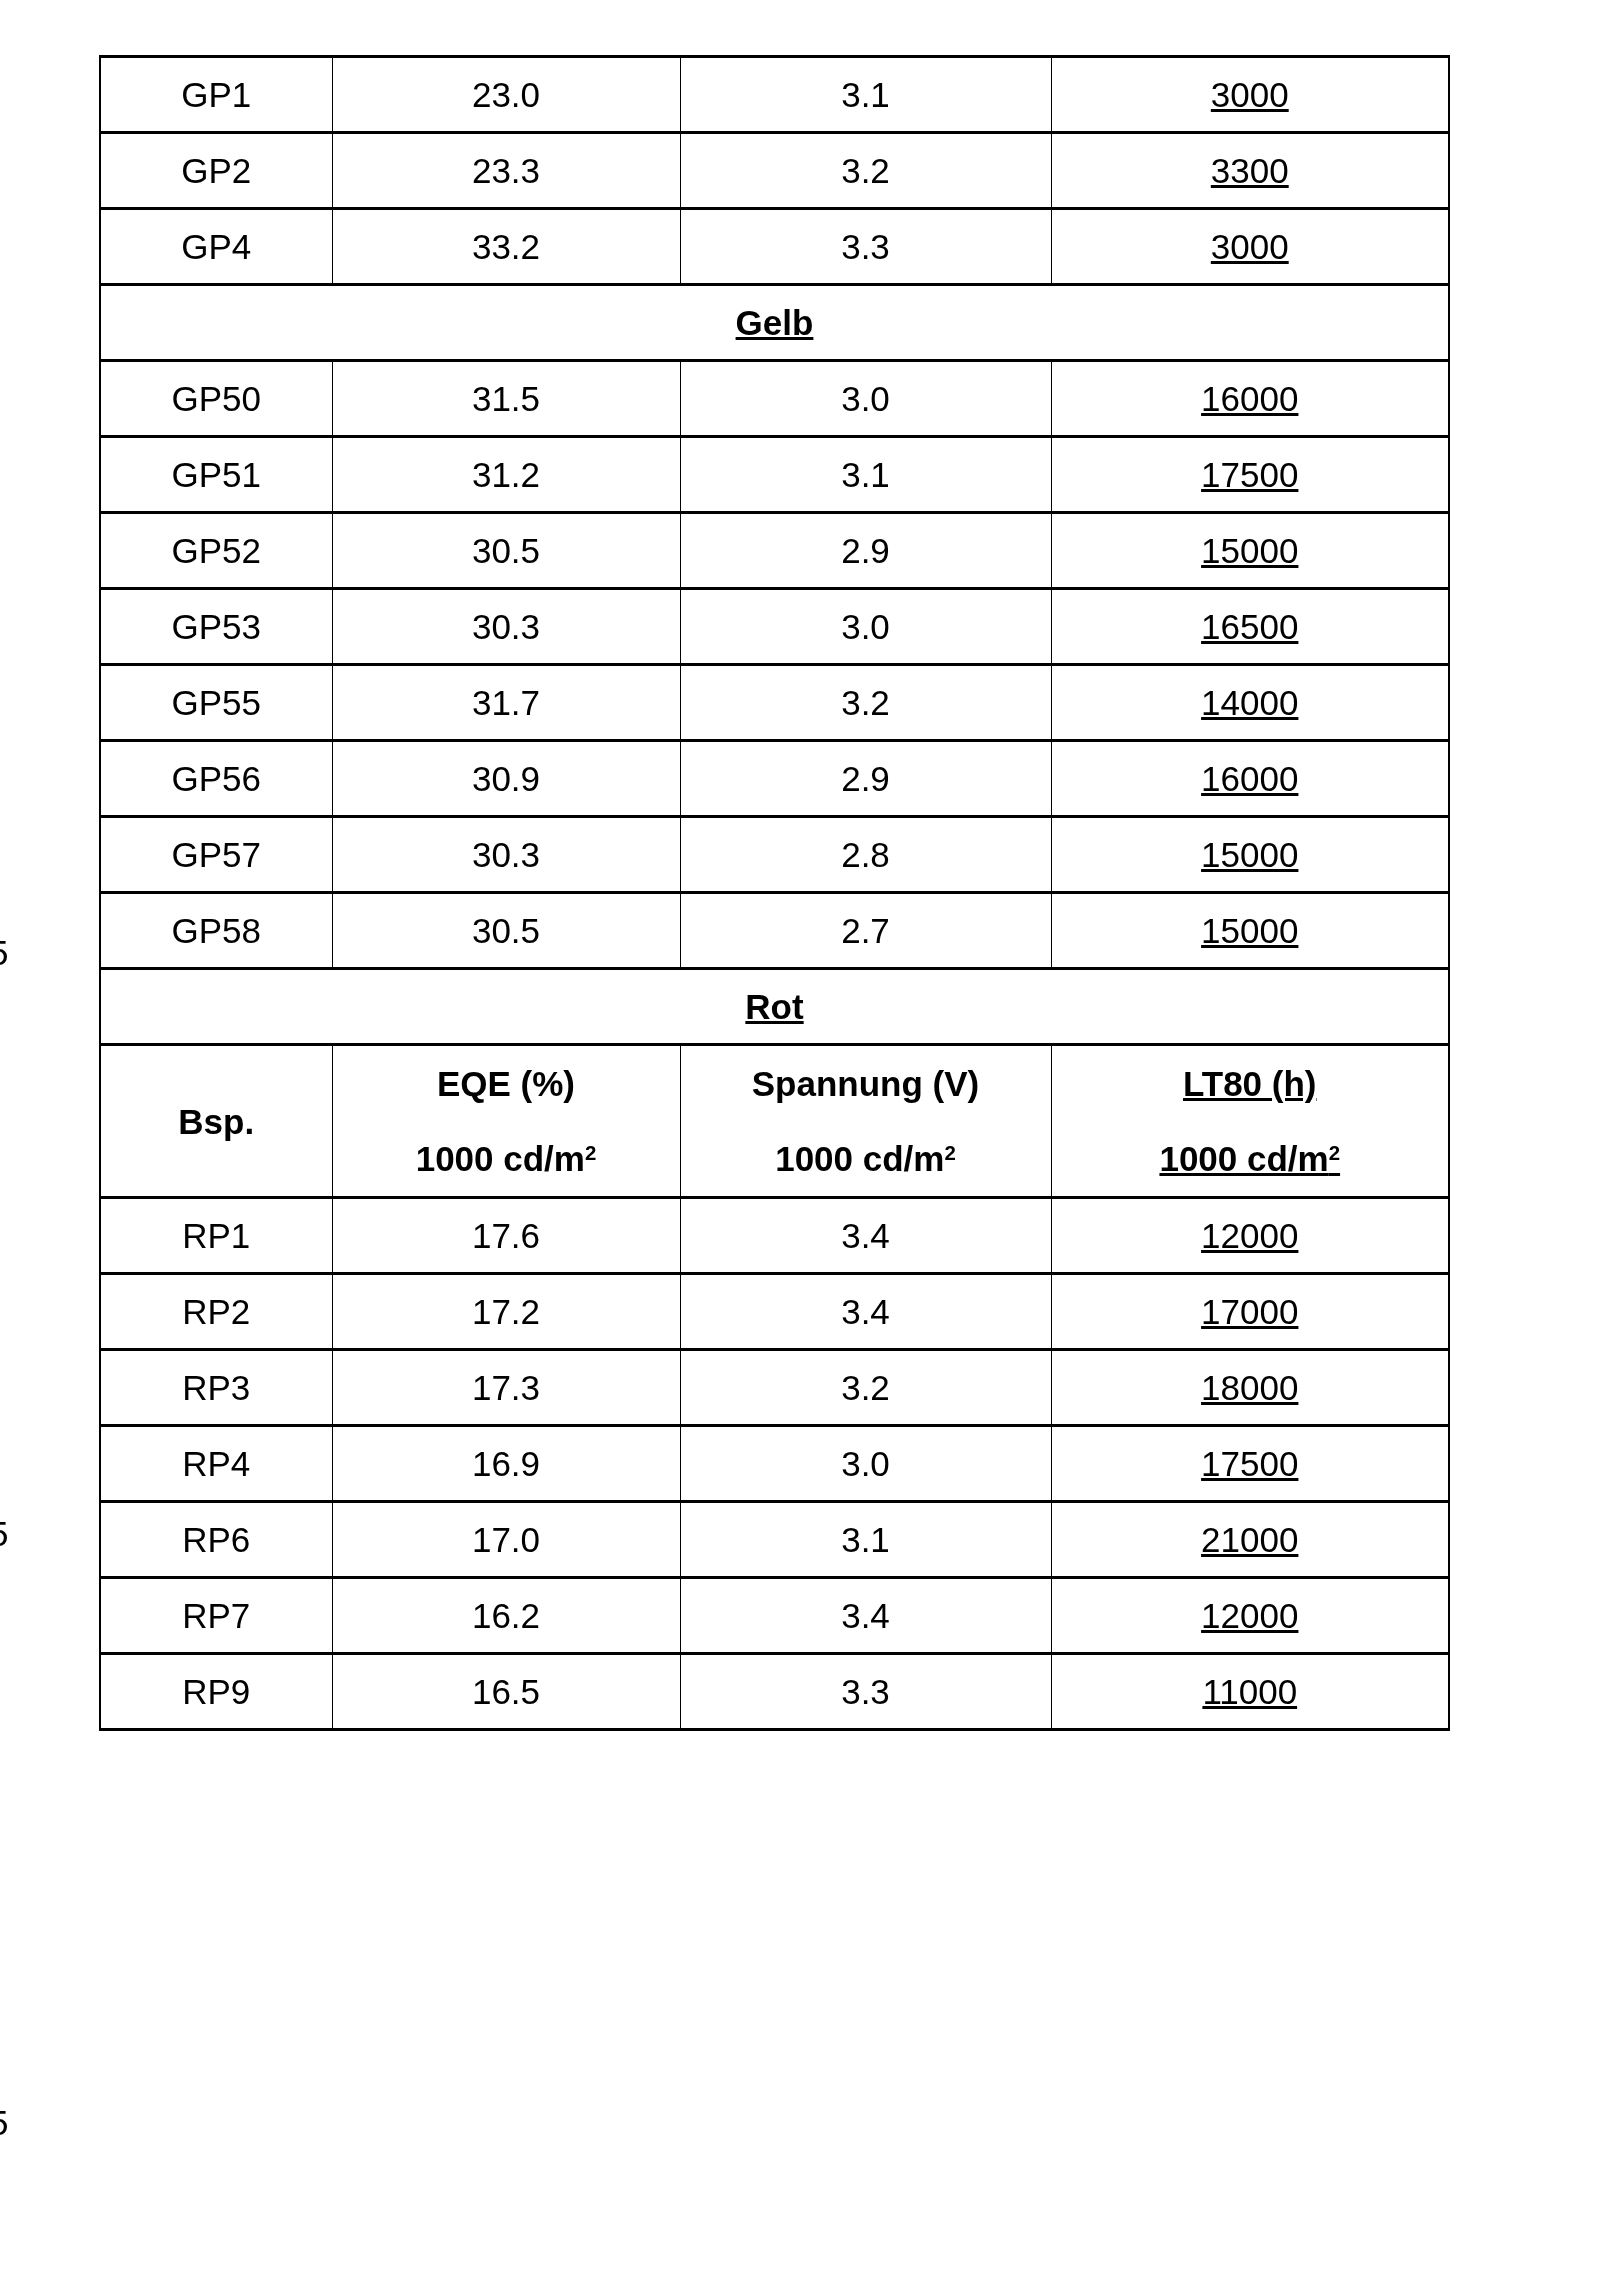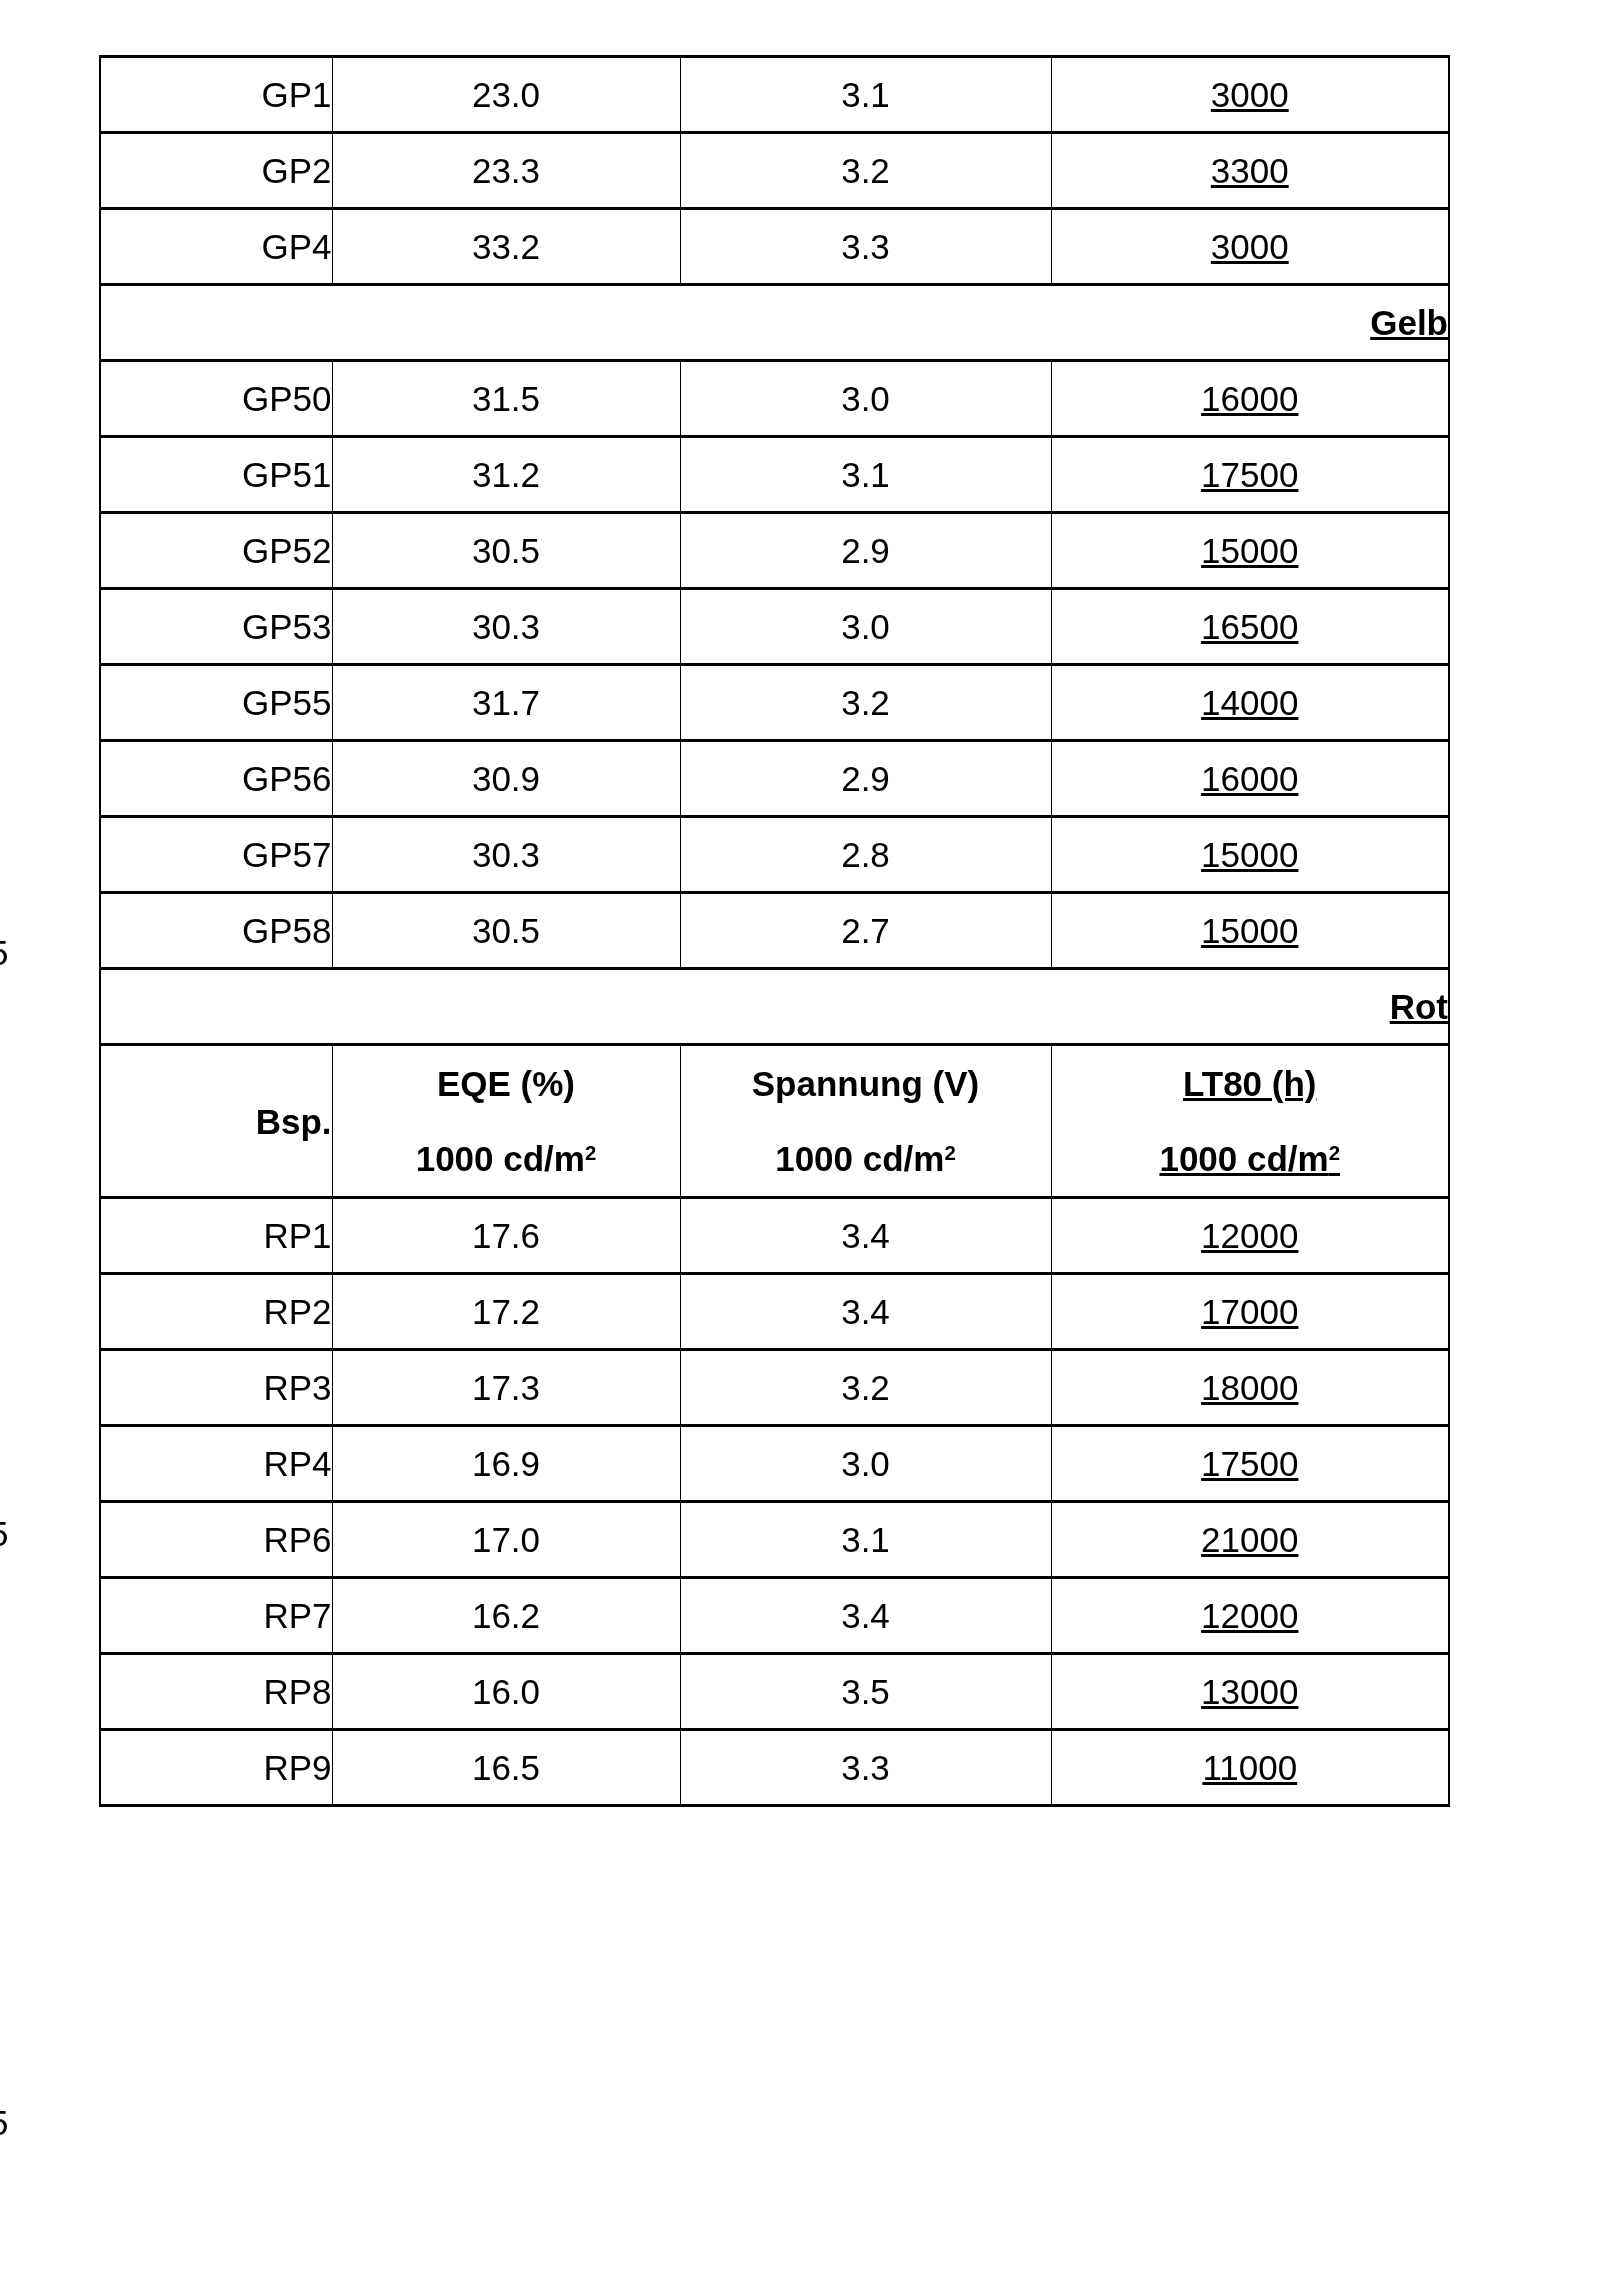--- a/index.html
+++ b/index.html
@@ -8,21 +8,21 @@
   .margin-mark { position: absolute; left: -11px; font-size: 35px; line-height: 1;
                  font-family: "Liberation Sans", sans-serif; }
   table.data { position: absolute; left: 99px; top: 55px; width: 1348px;
                border-collapse: collapse; table-layout: fixed; }
   table.data td { border-left: 1.6px solid #000; border-right: 1.6px solid #000;
                   border-top: 3.1px solid #000; border-bottom: 3.1px solid #000;
                   text-align: center; vertical-align: middle; font-size: 35px;
                   padding: 0; height: 73px; }
   table.data tr.section td { font-weight: bold; }
   table.data tr.header td { font-weight: bold; height: 149px; line-height: 75px; }
-  table.data td.c0 { border-left-width: 2.4px; text-align: right; }
+  table.data td.c0 { border-left-width: 2.4px; }
   table.data td.c3 { border-right-width: 2.4px; text-decoration: underline; }
   .hline { display: block; }
   sup { font-size: 20.4px; vertical-align: 11px; line-height: 0; }
 </style>
 </head>
 <body>
 
 <div id="margins">
     <span class="margin-mark" style="top: 640px;">)</span>
     <span class="margin-mark" style="top: 935px;">5</span>
@@ -165,26 +165,20 @@
         <td>3.1</td>
         <td class="c3">21000</td>
       </tr>
       <tr>
         <td class="c0">RP7</td>
         <td>16.2</td>
         <td>3.4</td>
         <td class="c3">12000</td>
       </tr>
       <tr>
-        <td class="c0">RP8</td>
-        <td>16.0</td>
-        <td>3.5</td>
-        <td class="c3">13000</td>
-      </tr>
-      <tr>
         <td class="c0">RP9</td>
         <td>16.5</td>
         <td>3.3</td>
         <td class="c3">11000</td>
       </tr>
     </tbody>
 </table>
 
 
 </body></html>

